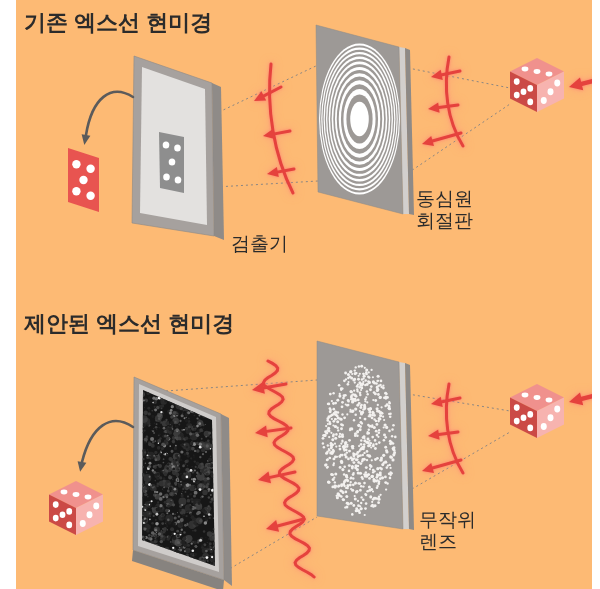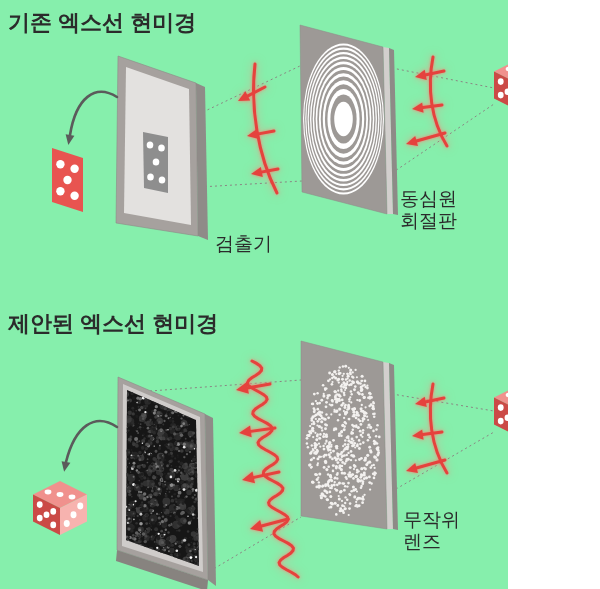--- a/index.html
+++ b/index.html
@@ -1,17 +1,17 @@
 <!DOCTYPE html>
 <html><head>
 <meta charset="utf-8">
 <style>
   html,body{margin:0;padding:0;background:#ffffff;}
-  .stage{position:relative;width:508px;height:589px;background:#86efac;overflow:hidden;
-         font-family:"Liberation Sans", sans-serif;}
+  .stage{position:relative;width:576px;height:589px;background:#fdba74;overflow:hidden;
+         font-family:"Liberation Sans", sans-serif;margin-left:16px;}
   svg text{font-family:"Liberation Sans", sans-serif;}
   .title-txt{font-size:22px;font-weight:600;}
   .label-txt{font-size:19px;font-weight:500;}
   .dot-line{fill:none;stroke:#8a8683;stroke-width:1;stroke-dasharray:2 3;}
   .wave{fill:none;stroke-width:3;stroke-linecap:round;}
   .glow{filter:drop-shadow(0 0 1.5px rgba(255,120,110,.85)) drop-shadow(0 0 4px rgba(255,140,125,.5));}
   .blk{fill:none;stroke:#5b5b5b;stroke-width:2.6;stroke-linecap:round;}
 </style>
 </head>
 <body>

